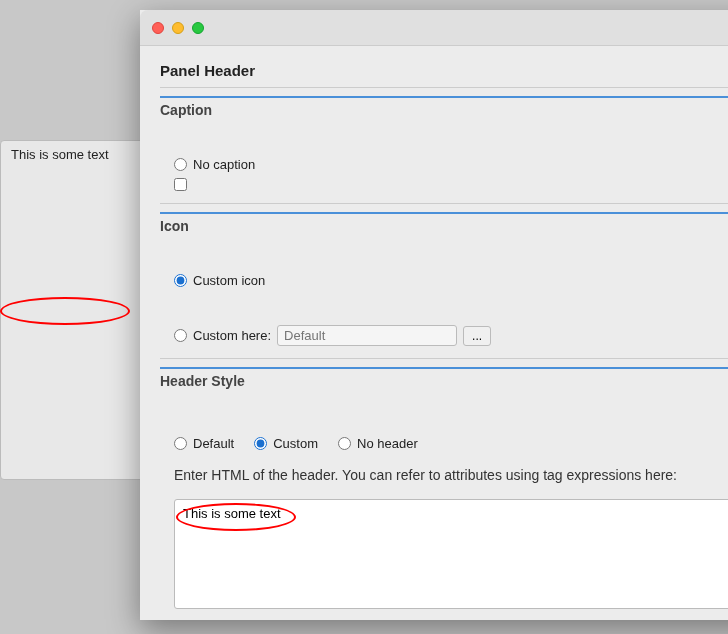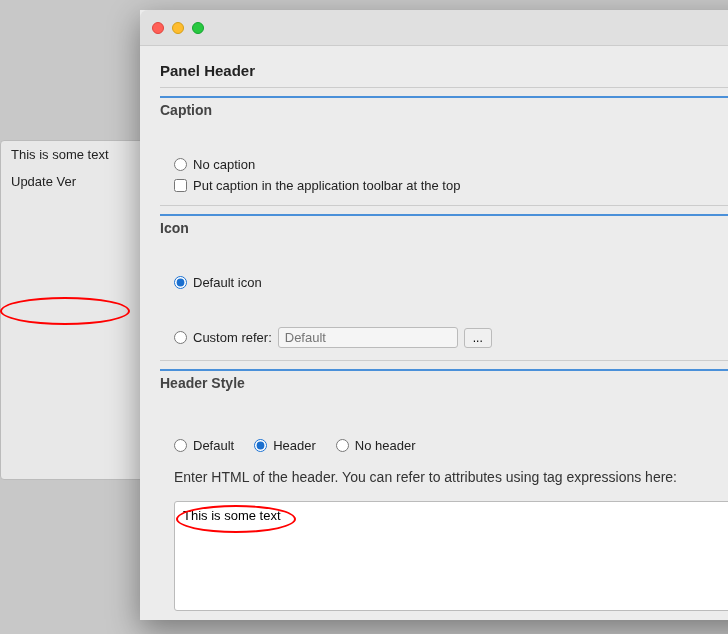--- a/index.html
+++ b/index.html
@@ -226,23 +226,20 @@
       z-index: 10;
     }
   </style>
 </head>
 <body>
 
 <div class="bg-panel">
   <div class="bg-panel-item">
     <span>This is some text</span>
   </div>
-  <div class="bg-panel-item">
-    <span>Update Ver</span>
-  </div>
 </div>
 
 <div class="left-annotation"></div>
 
 <div class="dialog">
 
   <div class="titlebar">
     <span class="traffic-light tl-close"></span>
     <span class="traffic-light tl-min"></span>
     <span class="traffic-light tl-max"></span>
@@ -260,41 +257,40 @@
 
         <div class="radio-row">
           <input type="radio" name="caption" id="no-caption" style="">
           <label class="radio-label" for="no-caption">No caption</label>
         </div>
 
 
 
         <div class="checkbox-row">
           <input type="checkbox" id="toolbar-caption" style="">
-          <label for="toolbar-caption">Put caption in the application toolbar at the top</label>
         </div>
 
       </div>
     </div>
 
     <hr class="divider">
 
     <div class="section">
       <div class="section-header">Icon</div>
       <div class="section-body">
 
 
         <div class="radio-row">
           <input type="radio" name="icon" id="default-icon" checked="" style="">
-          <label class="radio-label" for="default-icon">Default icon</label>
+          <label class="radio-label" for="default-icon">Custom icon</label>
         </div>
 
         <div class="radio-row">
           <input type="radio" name="icon" id="custom-icon" style="">
-          <label class="radio-label" for="custom-icon">Custom refer:</label>
+          <label class="radio-label" for="custom-icon">Custom here:</label>
           <div class="icon-input-row">
             <input type="text" class="icon-text-input" placeholder="Default" style="">
             <button class="ellipsis-btn">...</button>
           </div>
         </div>
 
       </div>
     </div>
 
     <hr class="divider">
@@ -303,21 +299,21 @@
       <div class="section-header">Header Style</div>
       <div class="section-body">
 
         <div class="header-style-row">
           <div class="radio-row">
             <input type="radio" name="headerstyle" id="hs-default" style="">
             <label class="radio-label" for="hs-default">Default</label>
           </div>
           <div class="radio-row">
             <input type="radio" name="headerstyle" id="hs-custom" checked="" style="">
-            <label class="radio-label" for="hs-custom">Header</label>
+            <label class="radio-label" for="hs-custom">Custom</label>
           </div>
           <div class="radio-row">
             <input type="radio" name="headerstyle" id="hs-noheader" style="">
             <label class="radio-label" for="hs-noheader">No header</label>
           </div>
         </div>
 
         <div class="header-style-note">Enter HTML of the header. You can refer to attributes using tag expressions here:</div>
 
         <div class="html-textarea-wrapper">

